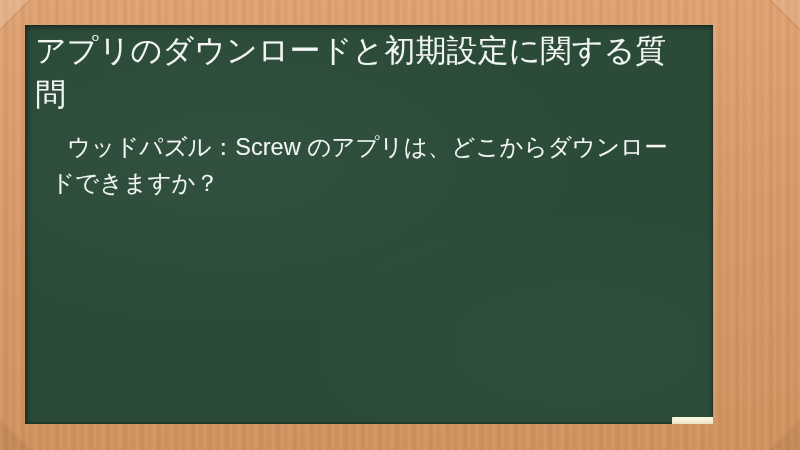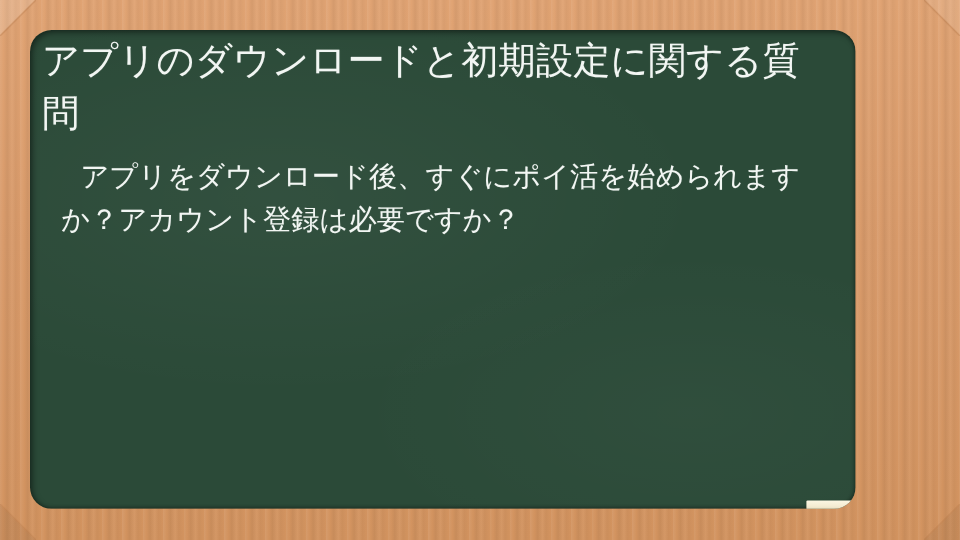--- a/index.html
+++ b/index.html
@@ -59,21 +59,20 @@
     height: 399px;
     box-sizing: border-box;
     background:
       radial-gradient(ellipse 75% 60% at 30% 35%, rgba(255,255,255,0.035) 0%, rgba(255,255,255,0.0) 70%),
       radial-gradient(ellipse 60% 50% at 80% 80%, rgba(255,255,255,0.025) 0%, rgba(255,255,255,0.0) 70%),
       #2b4a38;
     box-shadow:
       inset 2px 2px 5px rgba(0,0,0,0.45),
       inset -1px -1px 3px rgba(0,0,0,0.30);
     overflow: hidden;
-    border-radius: 18px;
   }
 
   
   #board-content {
     position: absolute;
     left: 0;
     top: 0;
     right: 0;
     padding: 4px 12px 0 10px;
   }
@@ -129,21 +128,21 @@
   <div id="frame-miter-bl"></div>
   <div id="frame-miter-br"></div>
 
   <div id="chalkboard">
 
     <div id="board-content">
 
       <h1 id="page-title">アプリのダウンロードと初期設定に関する質問</h1>
 
       <ul id="faq-list">
-        <li>アプリをダウンロード後、すぐにポイ活を始められますか？アカウント登録は必要ですか？</li>
+        <li>ウッドパズル：Screw のアプリは、どこからダウンロードできますか？</li>
       </ul>
 
     </div>
 
     <div id="chalk-stick"></div>
 
   </div>
 </div>
 
 </body></html>

